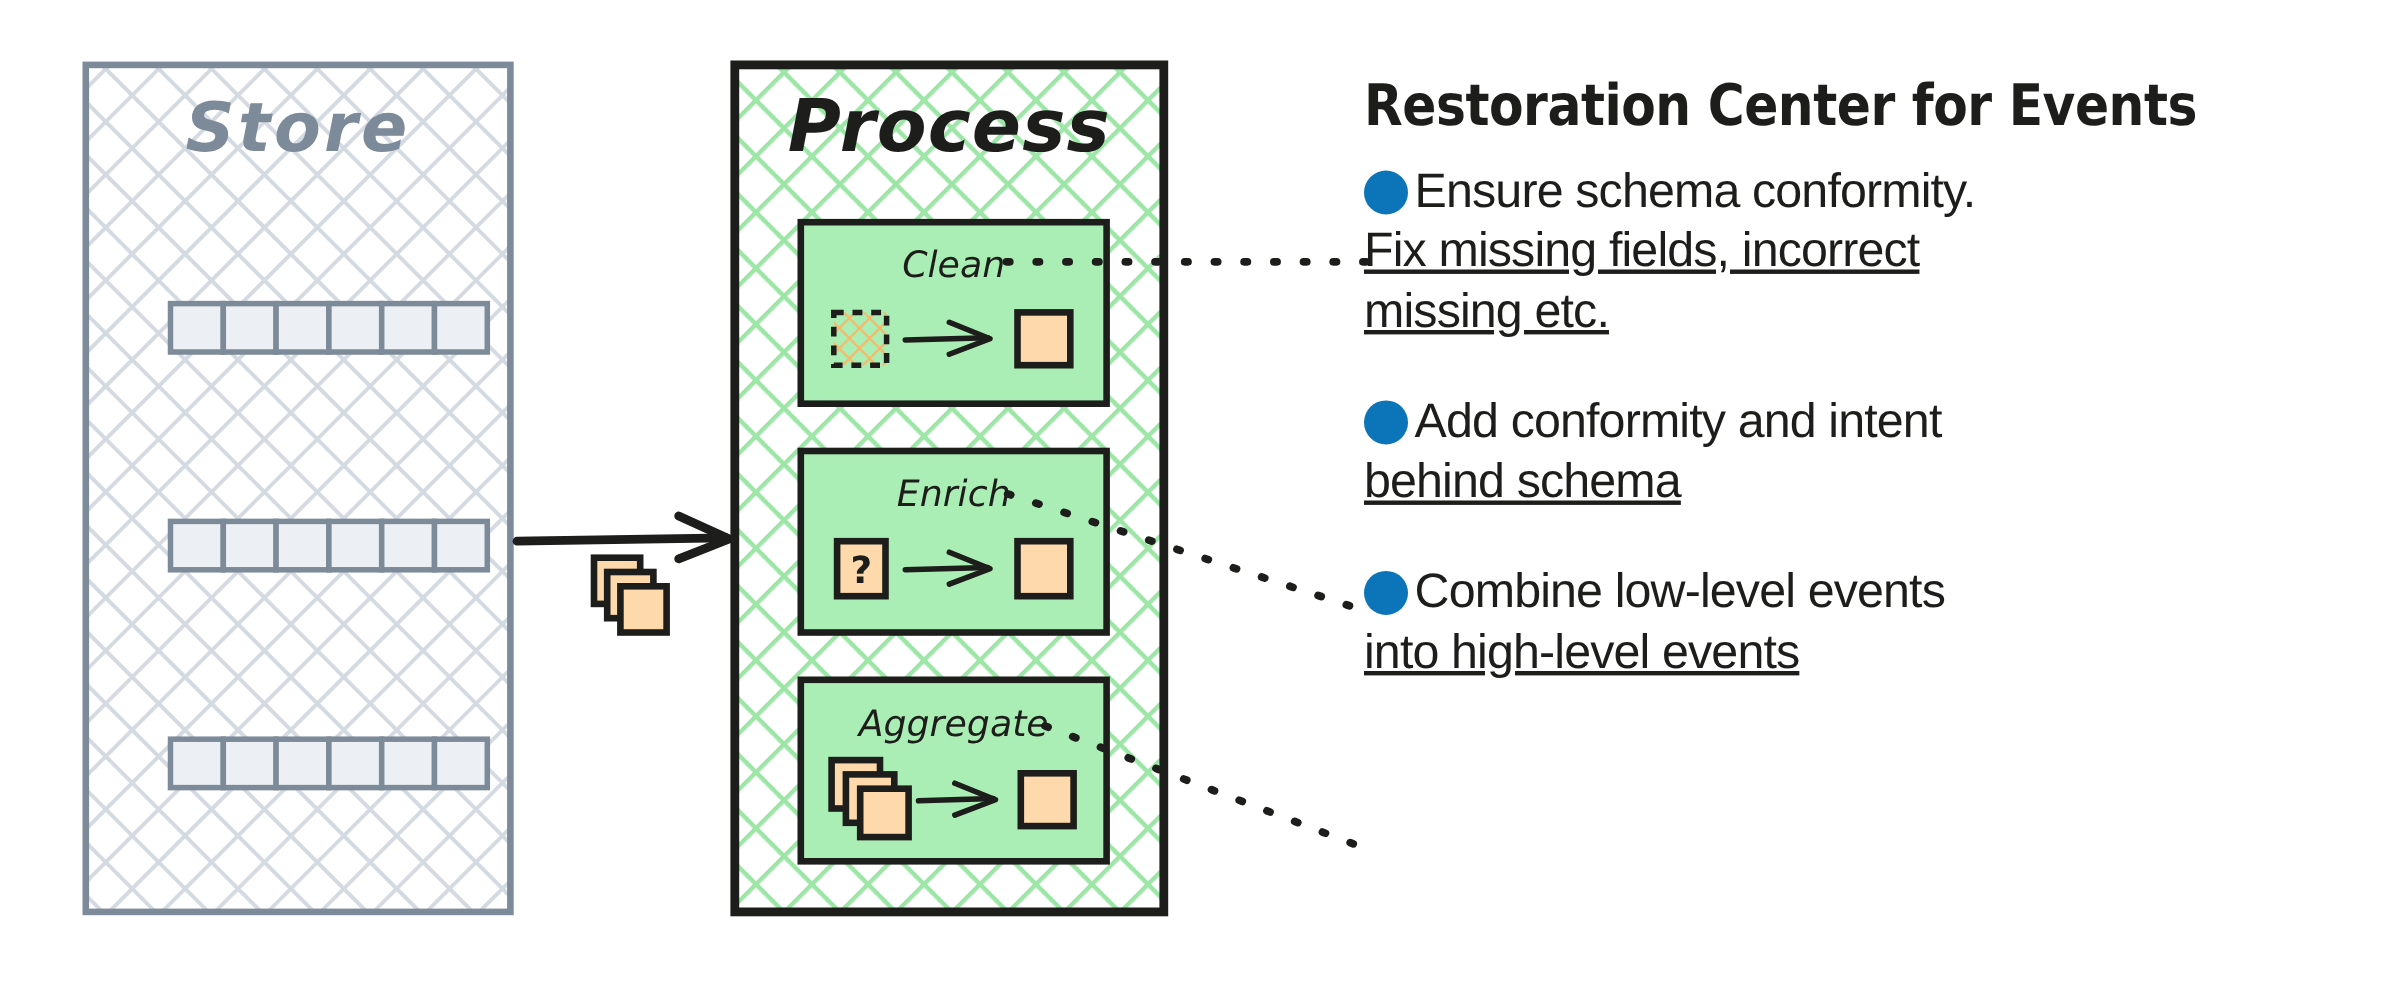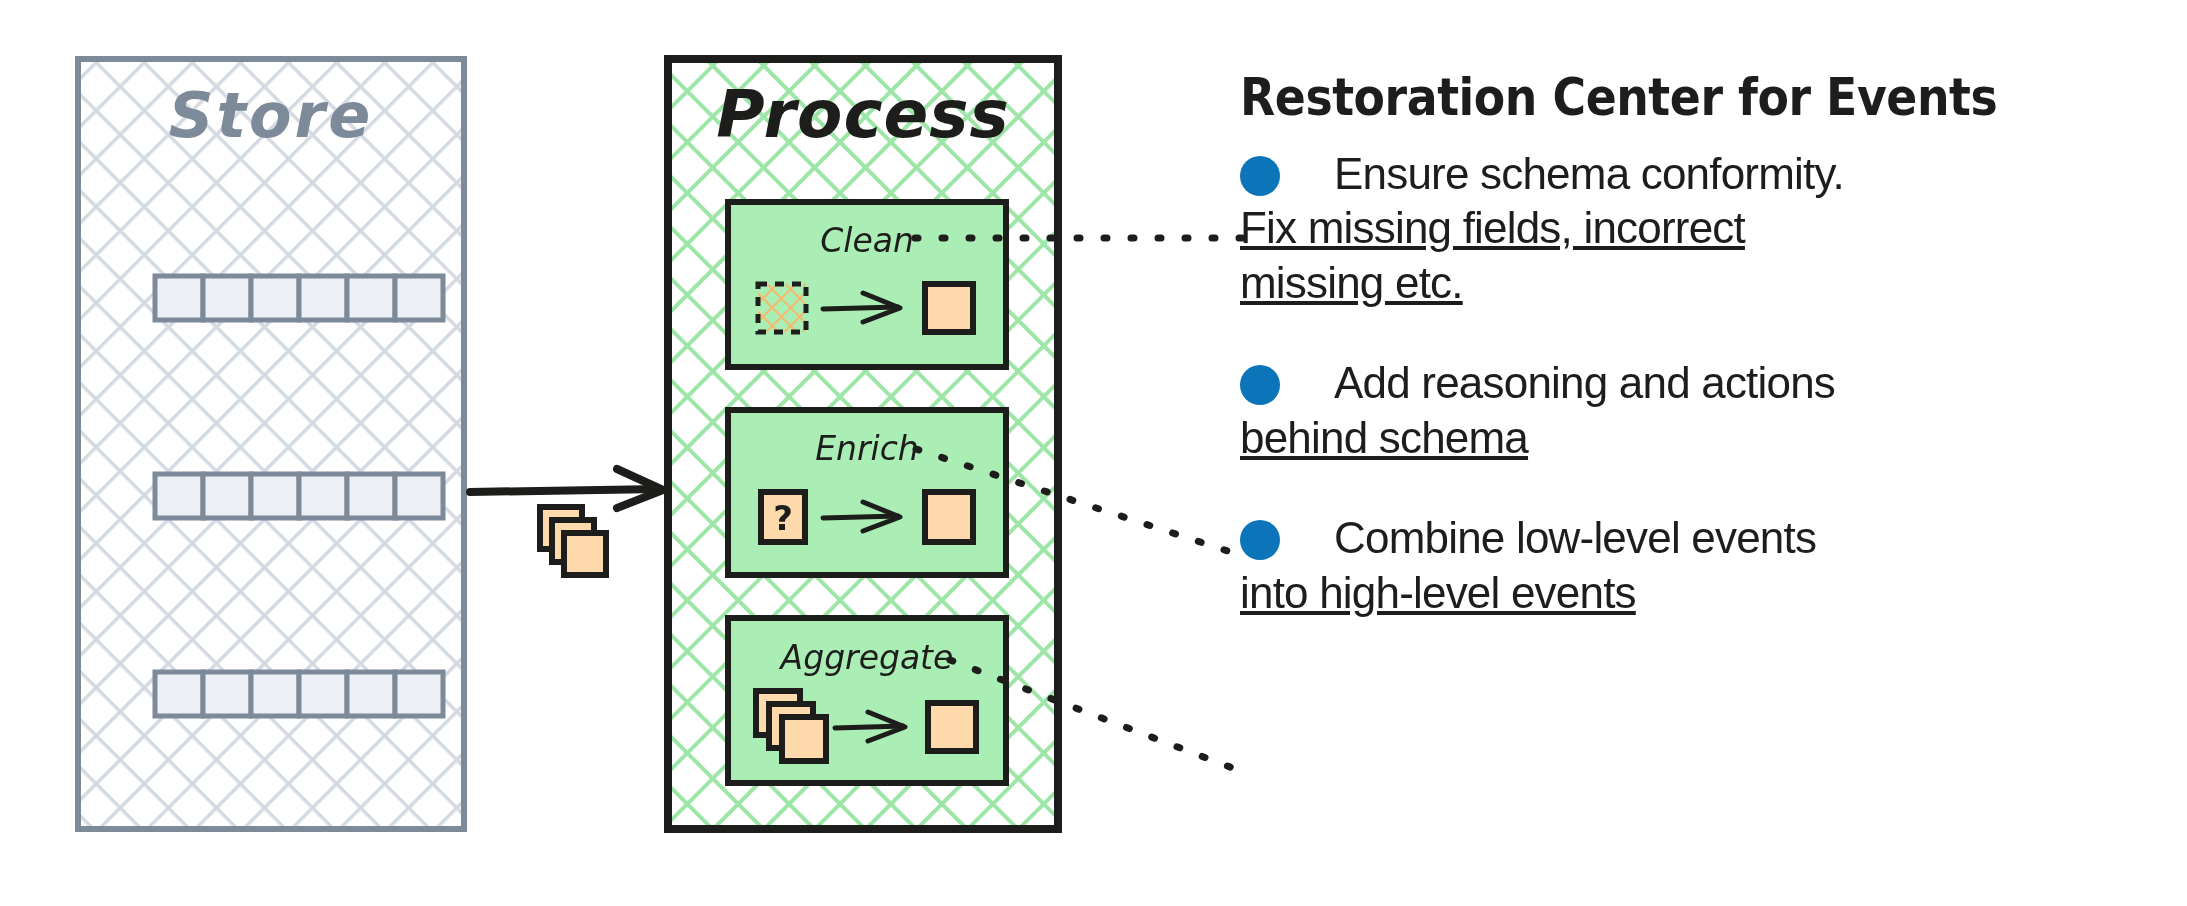--- a/index.html
+++ b/index.html
@@ -74,21 +74,20 @@
     letter-spacing: -0.8px;
     transform-origin: left top;
   }
   .b-line {
     display: block;
     text-decoration: underline;
   }
   .b-first {
     display: block;
     text-indent: 0;
-    margin-left: 48px;
   }
 </style>
 </head>
 <body>
 
 <div class="stage">
 
   <svg class="diagram" viewBox="0 0 2187 906" xmlns="http://www.w3.org/2000/svg">
     <defs>
 
@@ -216,21 +215,21 @@
   <div class="panel">
     <div class="panel-title">Restoration Center for Events</div>
 
     <ul class="bullets">
 
       <li class="bullet">
         <span class="bullet-dot"></span><span class="bullet-text"><span class="b-first" style="display:inline">Ensure schema conformity.</span><span class="b-line">Fix missing fields, incorrect</span><span class="b-line">missing etc.</span></span>
       </li>
 
       <li class="bullet">
-        <span class="bullet-dot"></span><span class="bullet-text"><span class="b-first" style="display:inline">Add reasoning and actions</span><span class="b-line">behind schema</span></span>
+        <span class="bullet-dot"></span><span class="bullet-text"><span class="b-first" style="display:inline">Add conformity and intent</span><span class="b-line">behind schema</span></span>
       </li>
 
       <li class="bullet">
         <span class="bullet-dot"></span><span class="bullet-text"><span class="b-first" style="display:inline">Combine low-level events</span><span class="b-line">into high-level events</span></span>
       </li>
 
     </ul>
   </div>
 
 </div>

